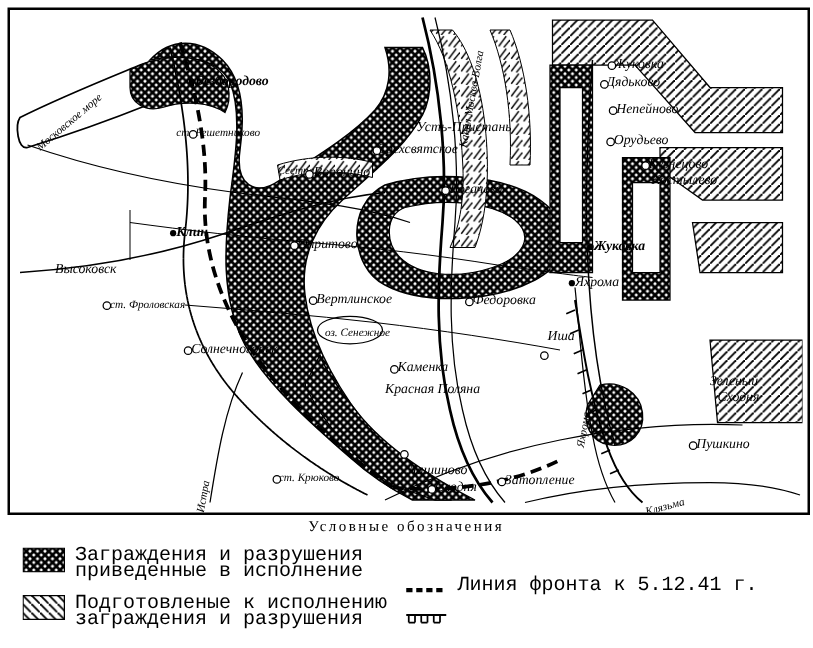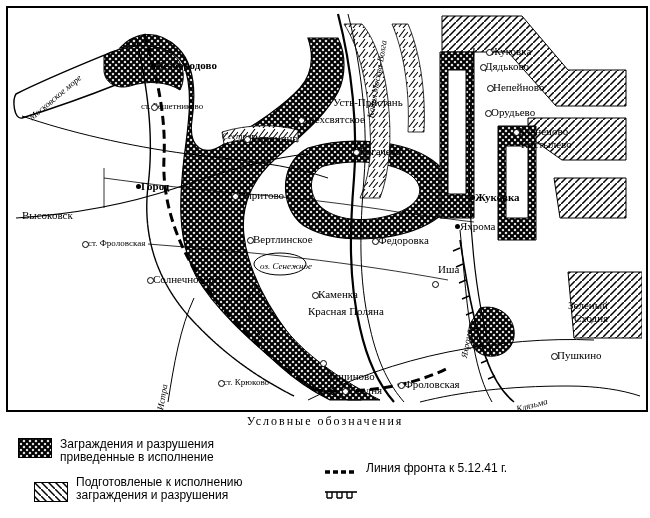--- a/index.html
+++ b/index.html
@@ -4,35 +4,35 @@
 <style>
   html,body{margin:0;padding:0;background:#ffffff;}
   body{width:650px;height:518px;overflow:hidden;font-family:"Liberation Serif",serif;}
   #wrap{position:relative;width:650px;height:518px;background:#ffffff;}
 
   
   #map{position:absolute;left:6px;top:6px;width:638px;height:402px;border:2px solid #000;background:#fff;overflow:hidden;}
   #mapsvg{position:absolute;left:0;top:0;}
 
   
-  .lbl{position:absolute;font-family:"Liberation Serif",serif;font-size:11px;color:#000;white-space:nowrap;line-height:11px;}
+  .lbl{position:absolute;font-family:"Liberation Serif",serif;font-size:11px;color:#000;white-space:nowrap;line-height:11px;font-style:italic;}
   .lbl.b{font-weight:bold;}
   .lbl.sm{font-size:9px;}
   .lbl.it{font-style:italic;}
   .lbl.rot-80{transform:rotate(-80deg);transform-origin:left bottom;}
   .lbl.rot-40{transform:rotate(-40deg);transform-origin:left bottom;}
   .lbl.rot-15{transform:rotate(-15deg);transform-origin:left bottom;}
   .dot{position:absolute;width:5px;height:5px;border:1px solid #000;border-radius:50%;background:#fff;}
   .dotf{position:absolute;width:5px;height:5px;border-radius:50%;background:#000;}
 
   
   #legend{position:absolute;left:6px;top:414px;width:638px;height:98px;}
   #legend-title{position:absolute;left:0;top:0;width:638px;text-align:center;font-size:12px;letter-spacing:2px;font-family:"Liberation Serif",serif;}
   .leg-row{position:absolute;display:flex;align-items:flex-start;}
-  .leg-txt{font-size:12px;line-height:13px;font-family:Liberation Sans, sans-serif;}
+  .leg-txt{font-size:16px;line-height:13px;font-family:Liberation Mono, monospace;}
   .sw-svg{width:34px;height:20px;flex:none;margin-right:8px;}
 </style>
 </head>
 <body>
 
 <div id="wrap">
 
   <div id="map">
     <svg id="mapsvg" width="634" height="398" viewBox="0 0 634 398">
       <defs>
@@ -128,38 +128,38 @@
       <span class="lbl" style="left:325px;top:89px">Усть-Пристань</span>
       <span class="lbl" style="left:352px;top:138px">Рогачево</span>
       <span class="lbl" style="left:483px;top:38px">Жуковка</span>
       <span class="lbl" style="left:477px;top:53px">Дядьково</span>
       <span class="lbl" style="left:485px;top:74px">Непейново</span>
       <span class="lbl" style="left:483px;top:99px">Орудьево</span>
       <span class="lbl" style="left:511px;top:118px">Кузнецово</span>
       <span class="lbl" style="left:513px;top:131px">Костылево</span>
       <span class="lbl b" style="left:467px;top:184px">Жуковка</span>
       <span class="lbl" style="left:452px;top:213px">Яхрома</span>
-      <span class="lbl b" style="left:133px;top:173px">Город</span>
+      <span class="lbl b" style="left:133px;top:173px">Клин</span>
       <span class="lbl" style="left:230px;top:182px">Опритово</span>
-      <span class="lbl" style="left:14px;top:202px">Высоковск</span>
+      <span class="lbl" style="left:36px;top:202px">Высоковск</span>
       <span class="lbl sm" style="left:80px;top:230px">ст. Фроловская</span>
       <span class="lbl" style="left:245px;top:226px">Вертлинское</span>
       <span class="lbl" style="left:370px;top:227px">Федоровка</span>
       <span class="lbl sm it" style="left:252px;top:253px">оз. Сенежное</span>
       <span class="lbl" style="left:145px;top:266px">Солнечногорск</span>
       <span class="lbl" style="left:430px;top:256px">Иша</span>
       <span class="lbl" style="left:310px;top:281px">Каменка</span>
       <span class="lbl" style="left:300px;top:298px">Красная Поляна</span>
       <span class="lbl" style="left:560px;top:292px">Зеленый</span>
       <span class="lbl" style="left:566px;top:305px">Сходня</span>
       <span class="lbl" style="left:549px;top:342px">Пушкино</span>
       <span class="lbl" style="left:318px;top:363px">Лашиново</span>
       <span class="lbl sm" style="left:215px;top:369px">ст. Крюково</span>
       <span class="lbl" style="left:340px;top:377px">Сходня</span>
-      <span class="lbl" style="left:396px;top:371px">Фроловская</span>
+      <span class="lbl" style="left:396px;top:371px">Затопление</span>
     </div>
 
     <div>
       <span class="lbl sm it rot-40" style="left:26px;top:104px">Московское море</span>
       <span class="lbl sm it rot-80" style="left:368px;top:100px">Канал Москва-Волга</span>
       <span class="lbl sm it rot-80" style="left:158px;top:392px">Истра</span>
       <span class="lbl sm it rot-15" style="left:510px;top:396px">Клязьма</span>
       <span class="lbl sm it rot-80" style="left:462px;top:340px">Яхрома</span>
     </div>
 
@@ -198,21 +198,21 @@
     <div class="leg-row" style="left:12px;top:24px;width:300px;">
       <svg class="sw-svg" viewBox="0 0 34 20">
         <rect x="0.5" y="0.5" width="33" height="19" fill="url(#pCross)" stroke="#000"></rect>
       </svg>
       <div class="leg-txt">
         <div>Заграждения и разрушения</div>
         <div>приведенные в исполнение</div>
       </div>
     </div>
 
-    <div class="leg-row" style="left:28px;top:62px;width:300px;align-items:flex-end;">
+    <div class="leg-row" style="left:12px;top:62px;width:300px;">
       <svg class="sw-svg" viewBox="0 0 34 20">
         <rect x="0.5" y="0.5" width="33" height="19" fill="url(#pDiag2)" stroke="#000"></rect>
       </svg>
       <div class="leg-txt">
         <div>Подготовленые к исполнению</div>
         <div>заграждения и разрушения</div>
       </div>
     </div>
 
 

